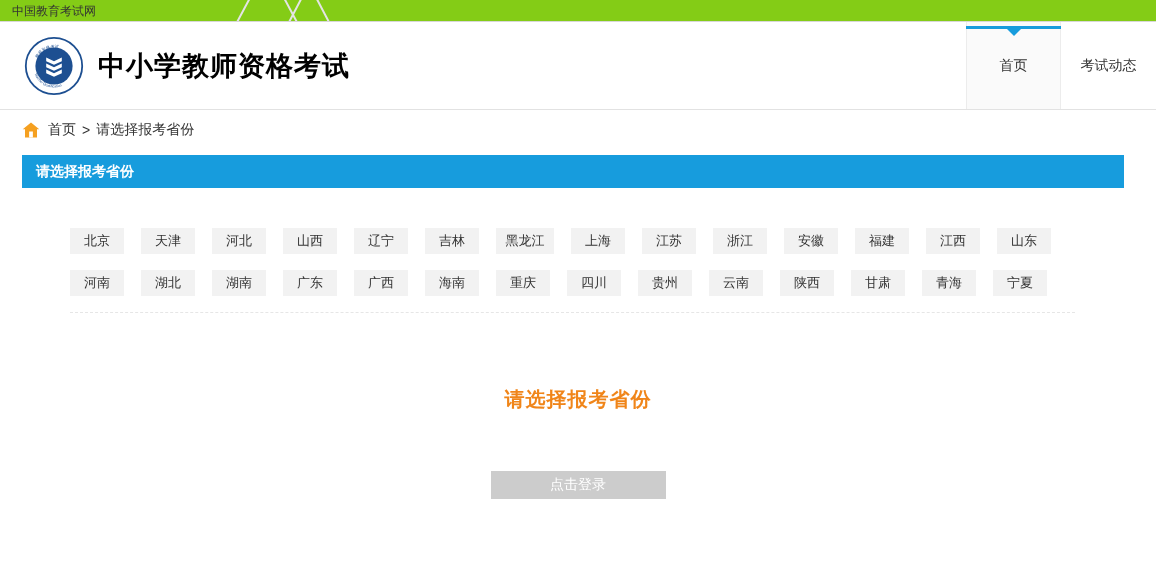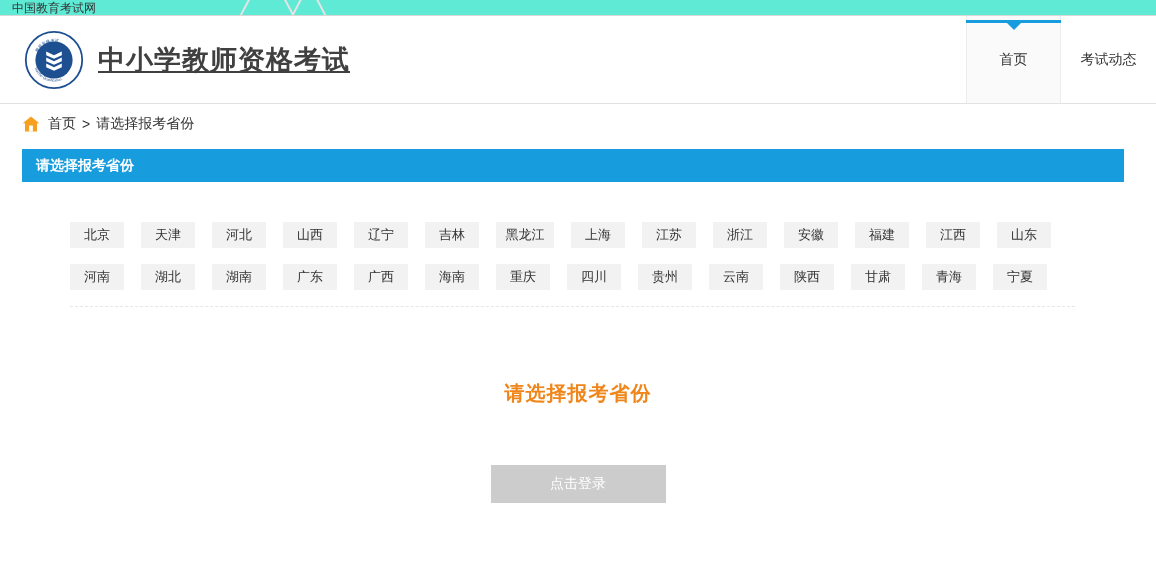--- a/index.html
+++ b/index.html
@@ -7,22 +7,22 @@
     width: 1156px;
     height: 580px;
     overflow: hidden;
     background: #ffffff;
     font-family: "Liberation Sans", "DejaVu Sans", sans-serif;
   }
 
   
   .topbar {
     position: relative;
-    height: 16px;
-    background: #5eead4;
+    height: 22px;
+    background: #84cc16;
     border-bottom: 1px solid #d8d8d8;
     display: flex;
     align-items: center;
     overflow: hidden;
     font-family: Liberation Serif, serif;
   }
   .topbar-title {
     font-size: 12px;
     color: #333;
     padding-left: 12px;
@@ -59,24 +59,23 @@
   }
   .logo {
     width: 60px;
     height: 60px;
     flex: 0 0 60px;
   }
   .brand-title {
     margin-left: 14px;
     font-size: 27px;
     font-weight: bold;
-    color: #404040;
+    color: #000000;
     letter-spacing: 1px;
     white-space: nowrap;
-    text-decoration: underline;
   }
 
   .nav {
     margin-left: auto;
     display: flex;
     align-items: stretch;
     height: 100%;
   }
   .nav-item {
     position: relative;
@@ -187,21 +186,21 @@
   }
 
   
   .login-wrap {
     margin-top: 58px;
     display: flex;
     justify-content: center;
   }
   .login-btn {
     width: 175px;
-    height: 38px;
+    height: 28px;
     background: #cccccc;
     color: #ffffff;
     border: none;
     font-size: 14px;
     font-family: "Liberation Sans", "DejaVu Sans", sans-serif;
     cursor: default;
   }
 </style>
 </head>
 <body>

